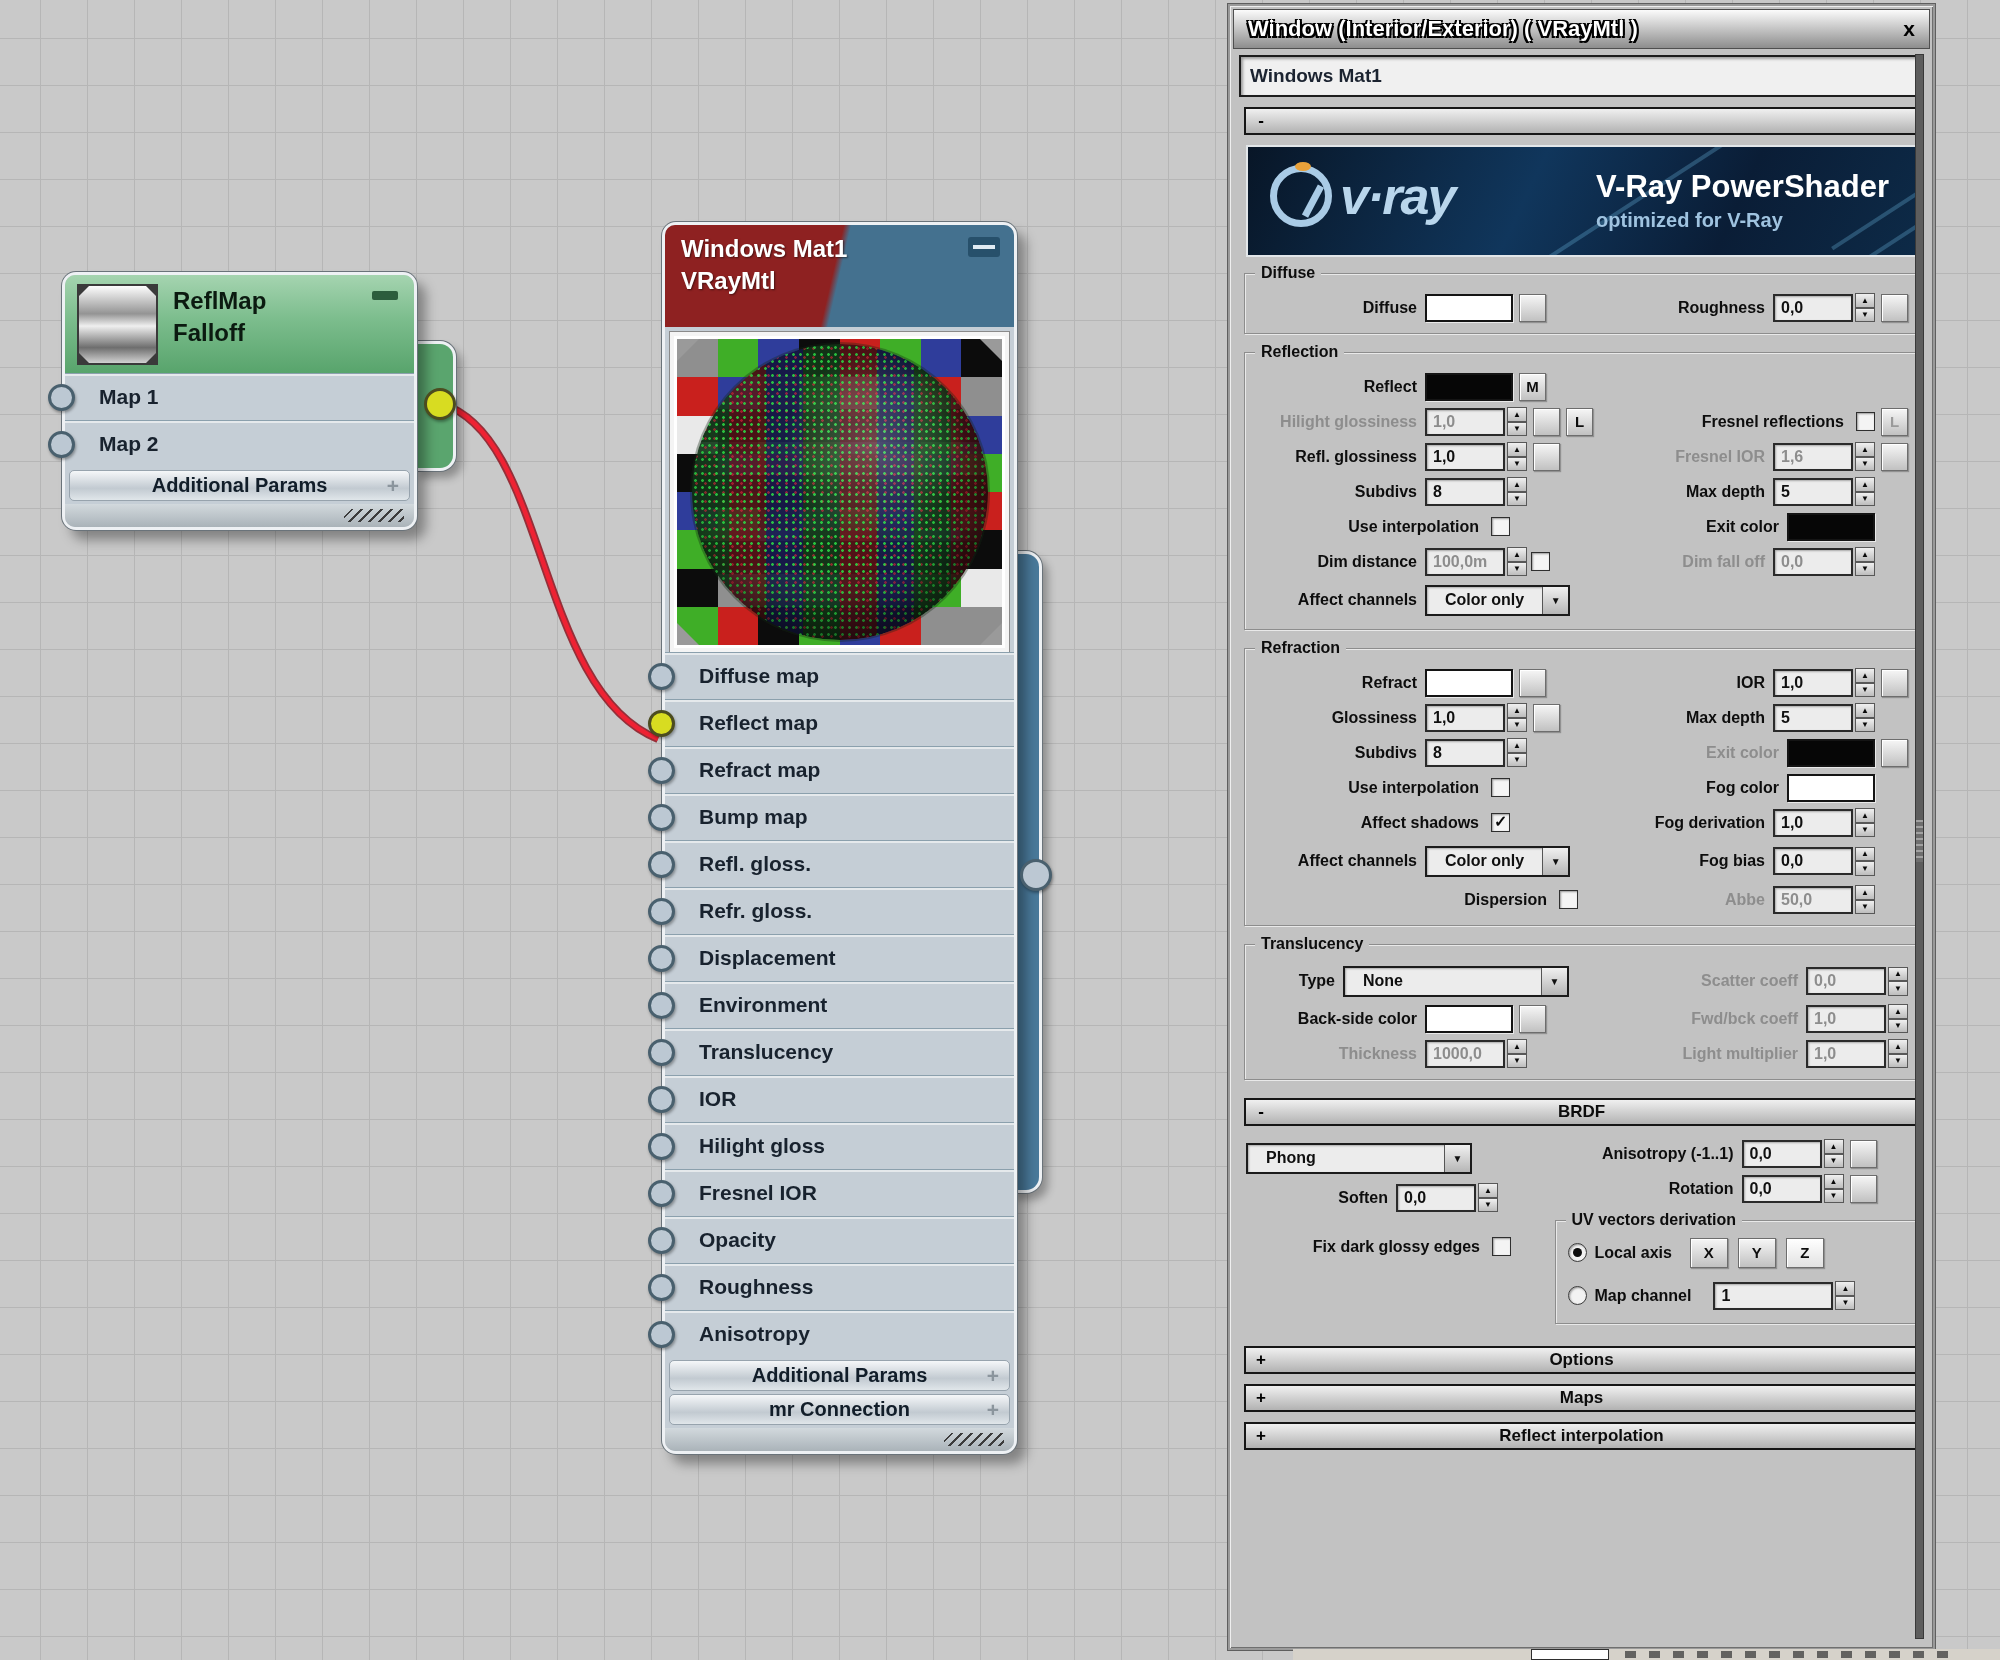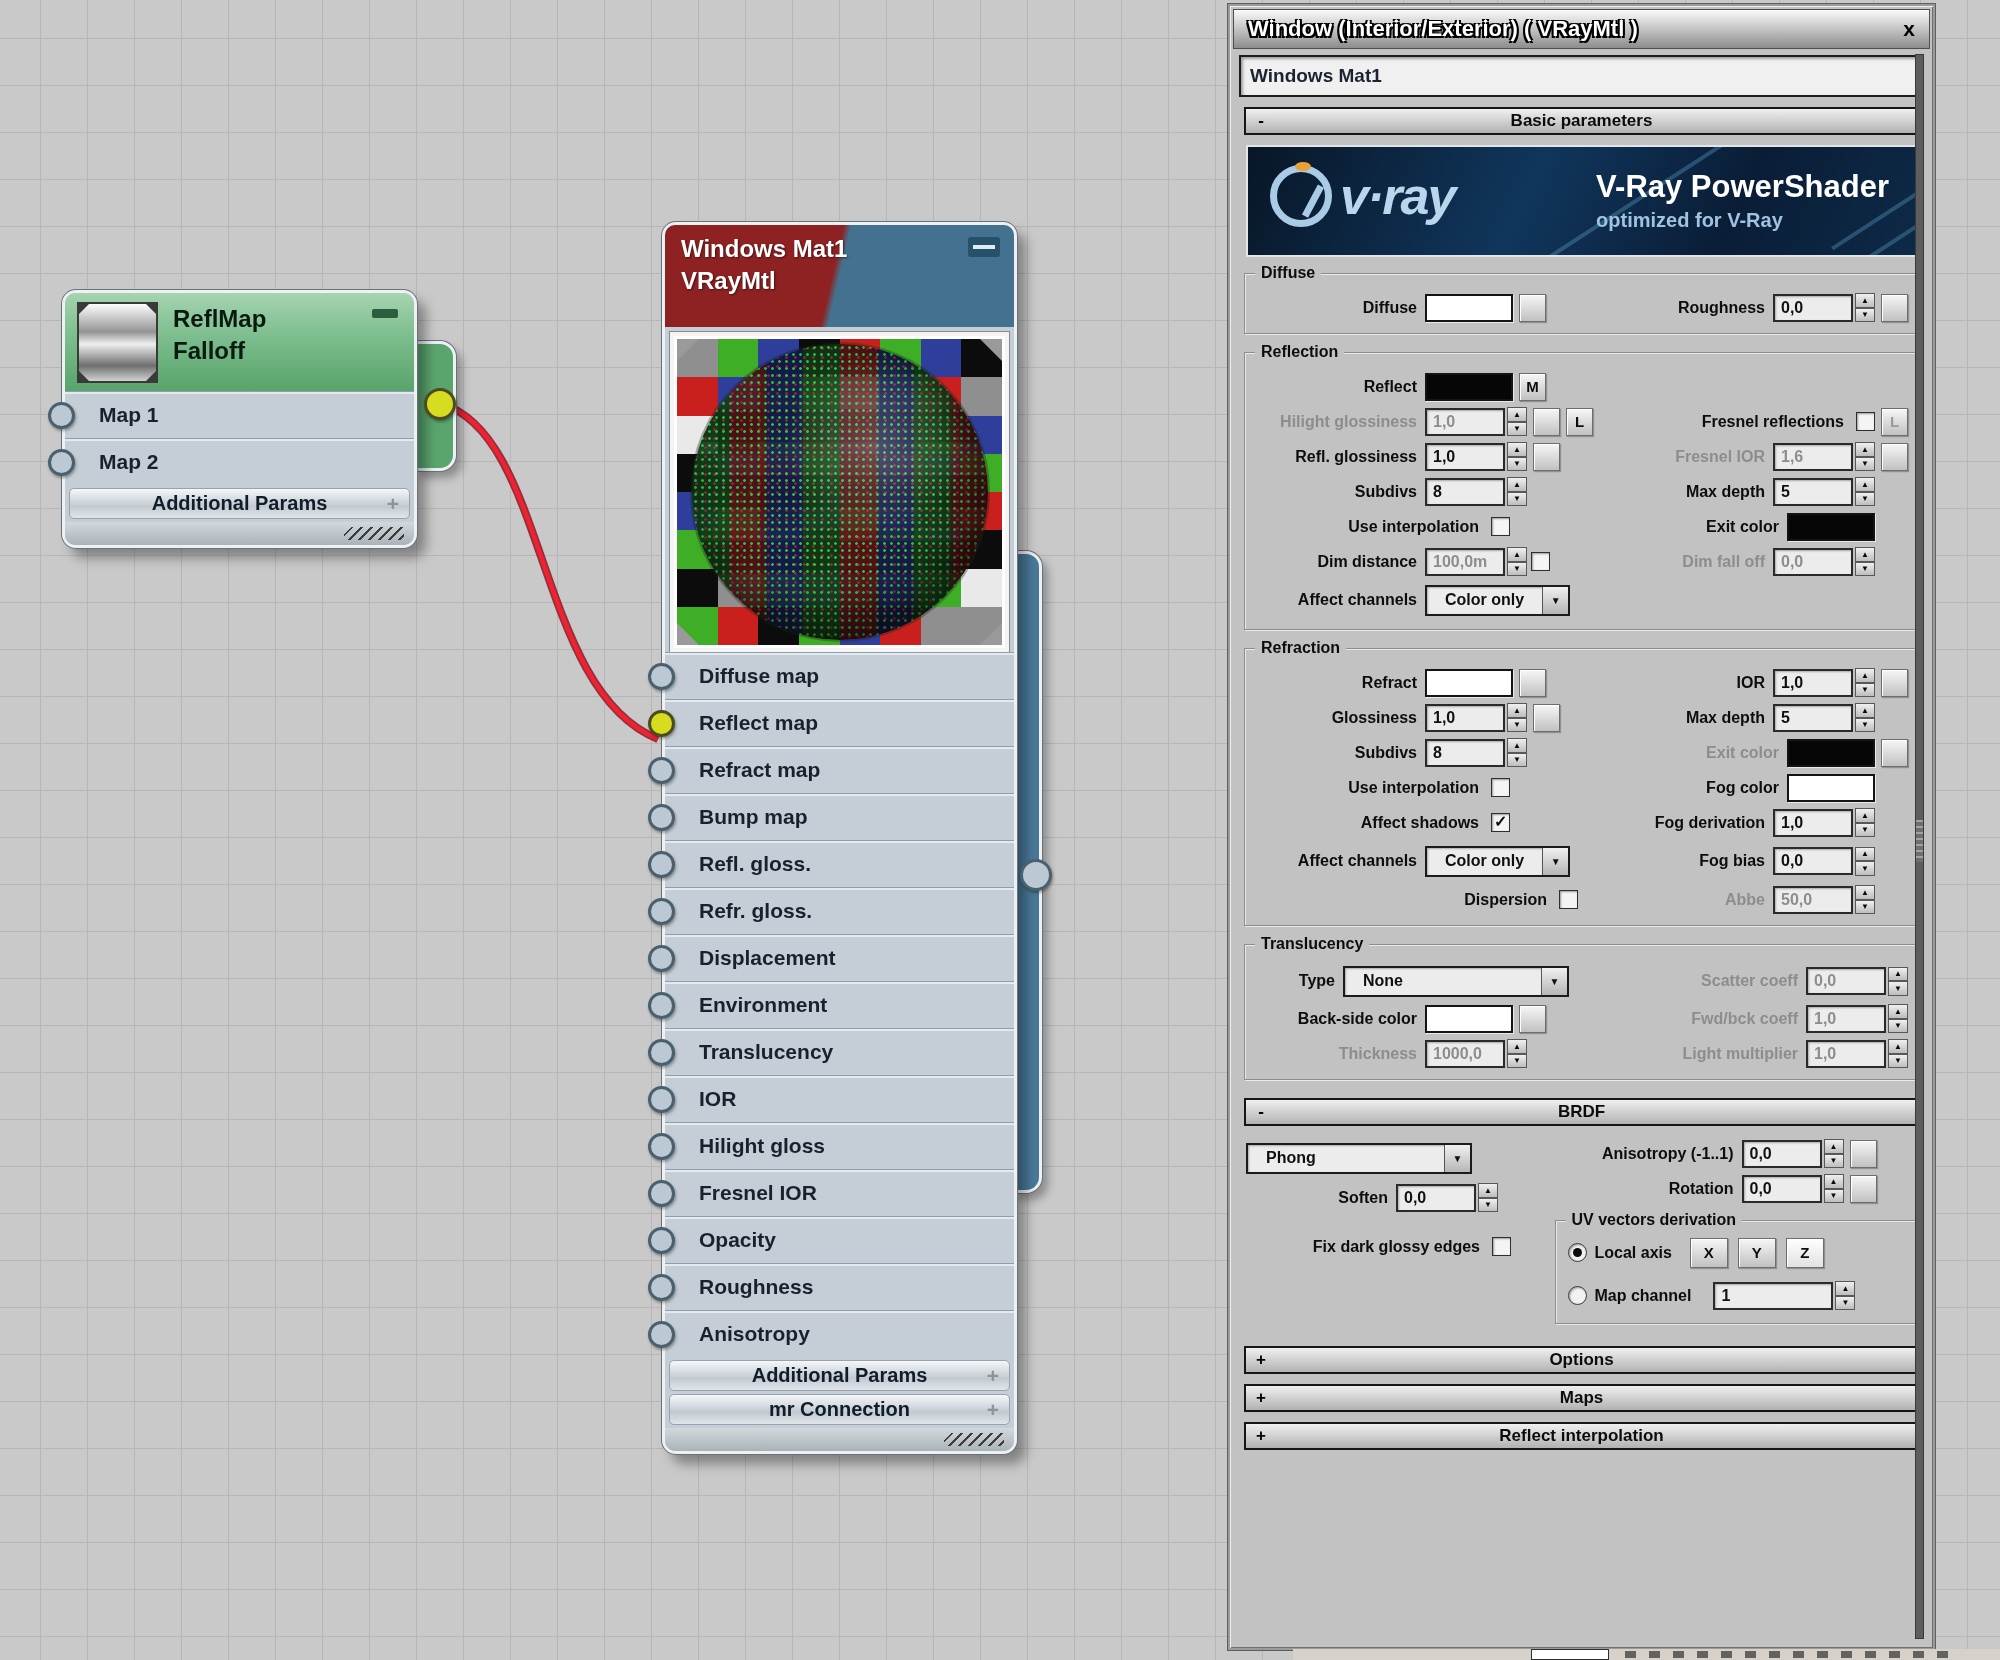--- a/index.html
+++ b/index.html
@@ -167,21 +167,21 @@
     <path d="M442,404 C548,436 536,690 658,739" fill="none" stroke="#8c1420" stroke-width="8" opacity="0.85"></path>
     <path d="M442,404 C548,436 536,690 658,739" fill="none" stroke="#ee2233" stroke-width="4.5"></path>
   </svg>
 
   <div class="outtab" style="left:414px; top:341px; width:42px; height:130px; background:#5aa56e;"></div>
   <div class="stage-socket" style="left:424px; top:388px; background:#d8dc21; border-color:#4c4c20;"></div>
 
   <div class="outtab" style="left:1010px; top:551px; width:32px; height:642px; background:#49799a;"></div>
   <div class="stage-socket" style="left:1020px; top:859px; background:#bcc8d3;"></div>
 
-  <div class="node" style="left:62px; top:290px; width:355px;">
+  <div class="node" style="left:62px; top:272px; width:355px;">
     <div class="node-head reflmap-head">
       <span class="thumb">
           <i></i>
         </span>
       <div class="node-title reflmap-title">
         <div>ReflMap</div>
         <div>Falloff</div>
       </div>
       <span class="dash-green"></span>
     </div>
@@ -360,21 +360,20 @@
     <div class="ptitle">
       <span>Window (Interior/Exterior)  ( VRayMtl )</span>
       <span class="close">x</span>
     </div>
     <div class="name-field">
       <span>Windows Mat1</span>
     </div>
 
     <div class="roll">
       <span class="pm">-</span>
-      <span class="rtitle">Basic parameters</span>
     </div>
 
     <div class="banner">
       <span class="streak" style="left:190px; top:44px;"></span>
       <span class="streak" style="left:420px; top:70px; width:520px;"></span>
       <span class="streak" style="left:560px; top:18px; width:300px;"></span>
       <div class="vlogo">
         <span class="ring"></span>
         <span class="brand">v·ray</span>
       </div>

